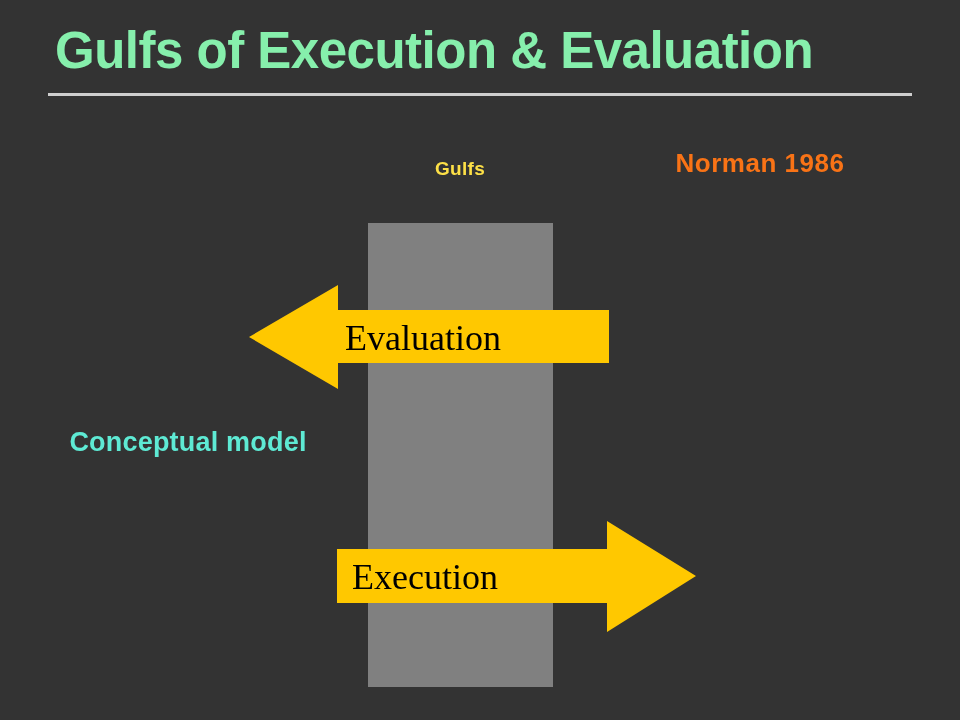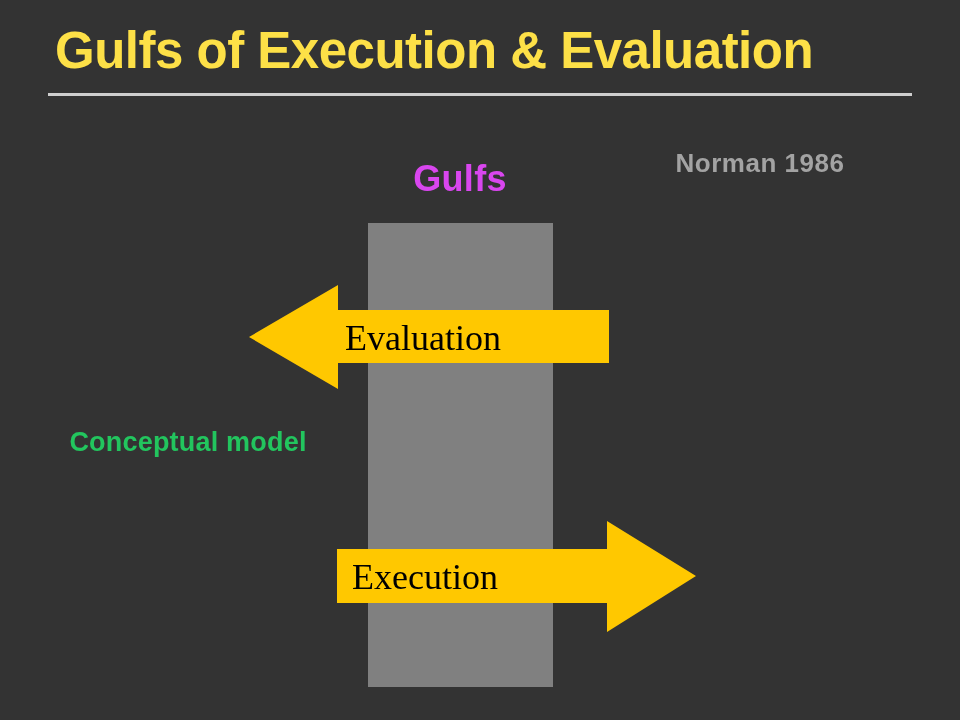--- a/index.html
+++ b/index.html
@@ -18,75 +18,75 @@
   }
 
   
   #title {
     position: absolute;
     left: 55px;
     top: 20px;
     width: 860px;
     font-size: 51px;
     font-weight: bold;
-    color: #fde047;
+    color: #86efac;
     letter-spacing: -0.5px;
     line-height: 62px;
     white-space: nowrap;
   }
   #title-rule {
     position: absolute;
     left: 48px;
     top: 93px;
     width: 864px;
     height: 3px;
     background: #cfcfcf;
   }
 
   
   #gulfs-label {
     position: absolute;
     left: 360px;
     top: 158px;
     width: 200px;
     text-align: center;
-    font-size: 36px;
+    font-size: 19px;
     font-weight: bold;
-    color: #d946ef;
+    color: #fde047;
     letter-spacing: 0.3px;
   }
   #citation {
     position: absolute;
     left: 620px;
     top: 148px;
     width: 280px;
     text-align: center;
     font-size: 26px;
     font-weight: bold;
-    color: #a3a3a3;
+    color: #f97316;
     letter-spacing: 0.5px;
   }
 
   
   #gulf-column {
     position: absolute;
     left: 368px;
     top: 223px;
     width: 185px;
     height: 464px;
     background: #808080;
   }
 
   
   .side-label {
     position: absolute;
     text-align: center;
     font-size: 27px;
     font-weight: bold;
-    color: #22c55e;
+    color: #5eead4;
     line-height: 36px;
     letter-spacing: 0.2px;
   }
   #left-label  { left: 18px;  top: 424px; width: 340px; }
   #right-label { left: 650px; top: 424px; width: 300px; }
   .side-label .line2 { display: block; }
 
   
   .arrow-wrap {
     position: absolute;

